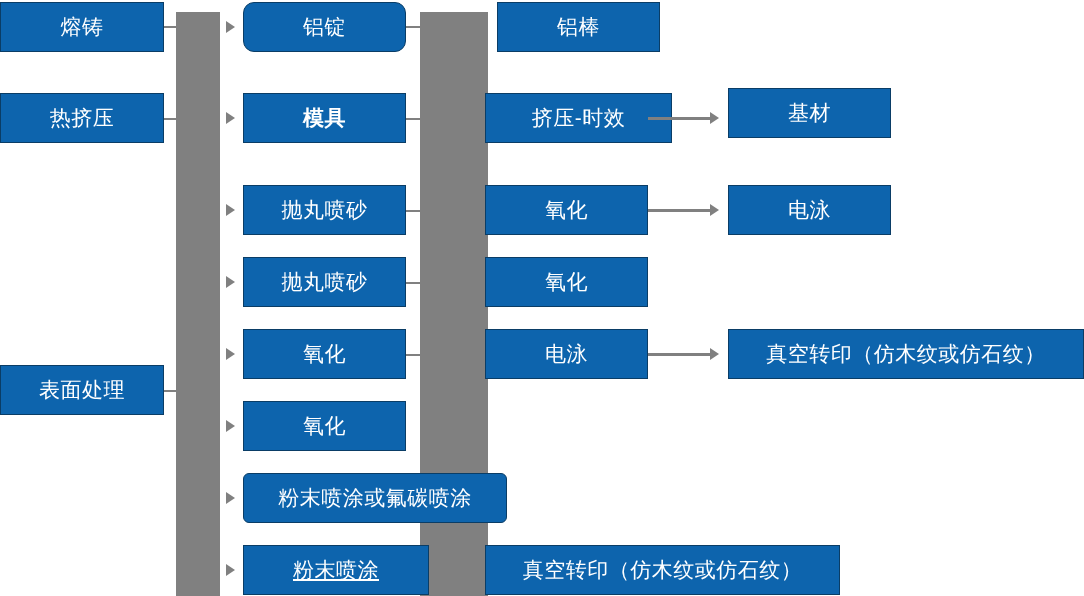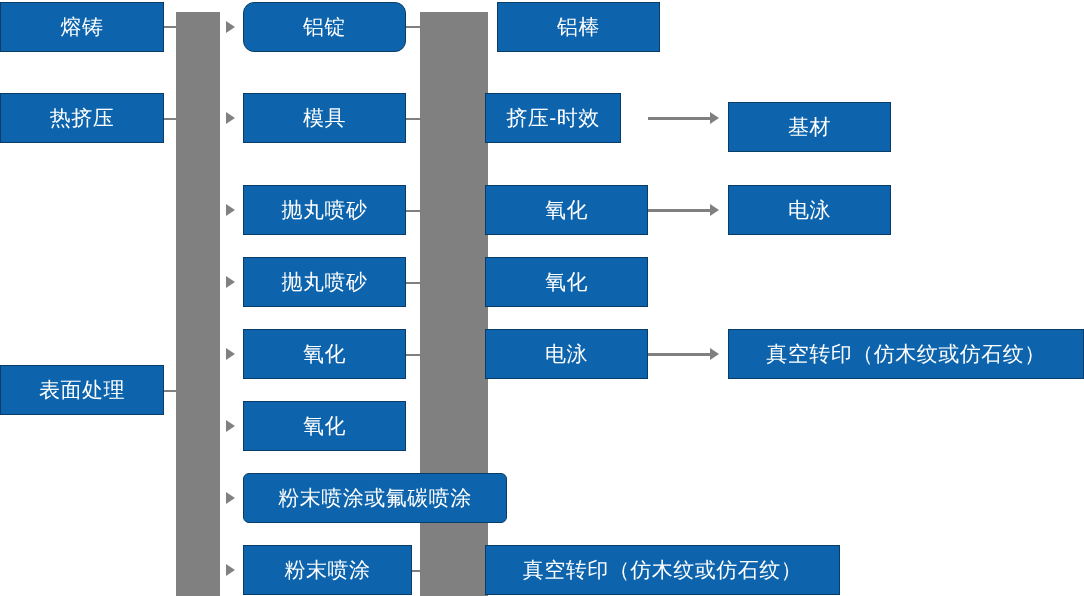--- a/index.html
+++ b/index.html
@@ -88,46 +88,46 @@
   <div class="tick" style="left:406px; top:26px; width:16px;"></div>
   <div class="tick" style="left:406px; top:118px; width:16px;"></div>
   <div class="tick" style="left:406px; top:210px; width:16px;"></div>
   <div class="tick" style="left:406px; top:282px; width:16px;"></div>
   <div class="tick" style="left:406px; top:354px; width:16px;"></div>
   <div class="tick" style="left:406px; top:570px; width:16px;"></div>
 
   <div class="node" style="left:243px; top:2px; width:163px; height:50px;border-radius:11px;">
     <span>铝锭</span>
   </div>
-  <div class="node" style="left:243px; top:93px; width:163px; height:50px;">
+  <div class="node" style="left:243px; top:93px; width:163px; height:50px;font-weight:bold;">
     <span>模具</span>
   </div>
   <div class="node" style="left:243px; top:185px; width:163px; height:50px;">
     <span>抛丸喷砂</span>
   </div>
   <div class="node" style="left:243px; top:257px; width:163px; height:50px;">
     <span>抛丸喷砂</span>
   </div>
   <div class="node" style="left:243px; top:329px; width:163px; height:50px;">
     <span>氧化</span>
   </div>
   <div class="node" style="left:243px; top:401px; width:163px; height:50px;">
     <span>氧化</span>
   </div>
   <div class="node" style="left:243px; top:473px; width:264px; height:50px;border-radius:6px;">
     <span>粉末喷涂或氟碳喷涂</span>
   </div>
-  <div class="node" style="left:243px; top:545px; width:169px; height:50px;">
+  <div class="node" style="left:243px; top:545px; width:186px; height:50px;text-decoration:underline;">
     <span>粉末喷涂</span>
   </div>
 
   <div class="node" style="left:485px; top:2px; width:163px; height:50px;margin-left:12px;">
     <span>铝棒</span>
   </div>
-  <div class="node" style="left:485px; top:93px; width:136px; height:50px;">
+  <div class="node" style="left:485px; top:93px; width:187px; height:50px;">
     <span>挤压-时效</span>
   </div>
   <div class="node" style="left:485px; top:185px; width:163px; height:50px;">
     <span>氧化</span>
   </div>
   <div class="node" style="left:485px; top:257px; width:163px; height:50px;">
     <span>氧化</span>
   </div>
   <div class="node" style="left:485px; top:329px; width:163px; height:50px;">
     <span>电泳</span>
@@ -138,21 +138,21 @@
 
   <div class="connector" style="left:648px; top:117px; width:64px; height:3px;"></div>
   <div class="arrow" style="left:710px; top:112px;"></div>
 
   <div class="connector" style="left:648px; top:209px; width:64px; height:3px;"></div>
   <div class="arrow" style="left:710px; top:204px;"></div>
 
   <div class="connector" style="left:648px; top:353px; width:64px; height:3px;"></div>
   <div class="arrow" style="left:710px; top:348px;"></div>
 
-  <div class="node" style="left:728px; top:102px; width:163px; height:50px;">
+  <div class="node" style="left:728px; top:88px; width:163px; height:50px;">
     <span>基材</span>
   </div>
   <div class="node" style="left:728px; top:185px; width:163px; height:50px;">
     <span>电泳</span>
   </div>
   <div class="node" style="left:728px; top:329px; width:356px; height:50px;">
     <span>真空转印（仿木纹或仿石纹）</span>
   </div>
 
 </div>

